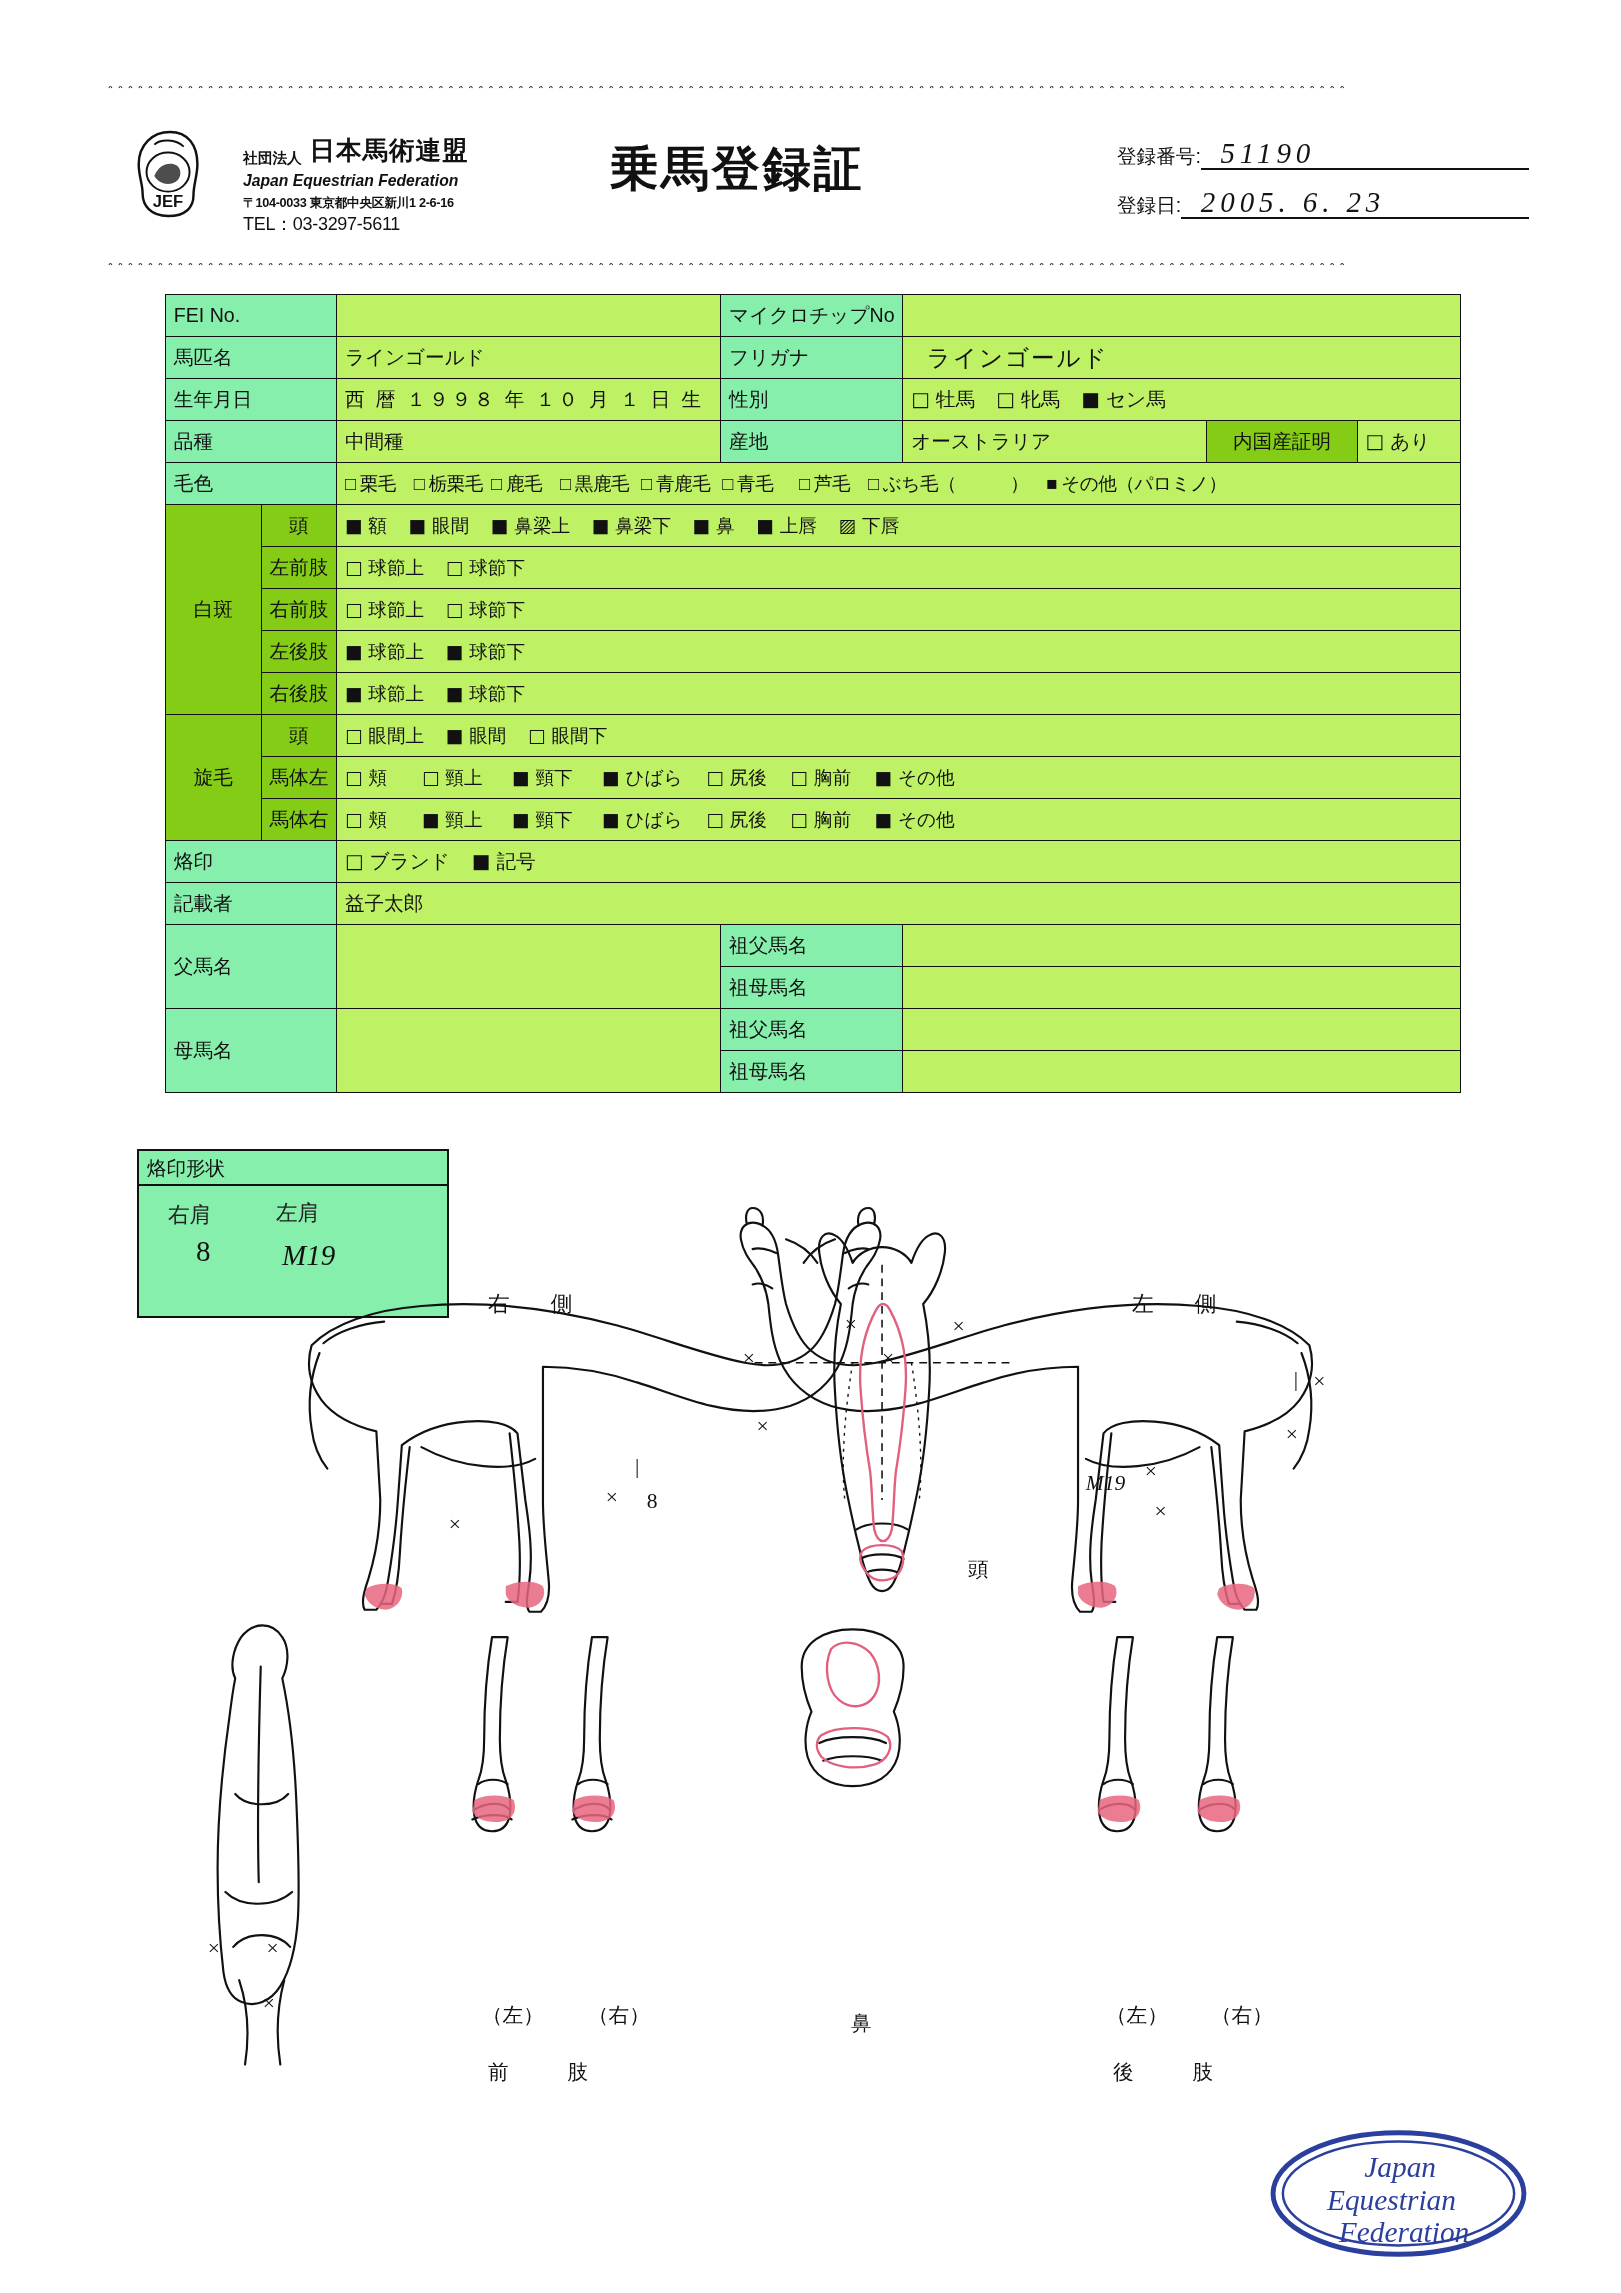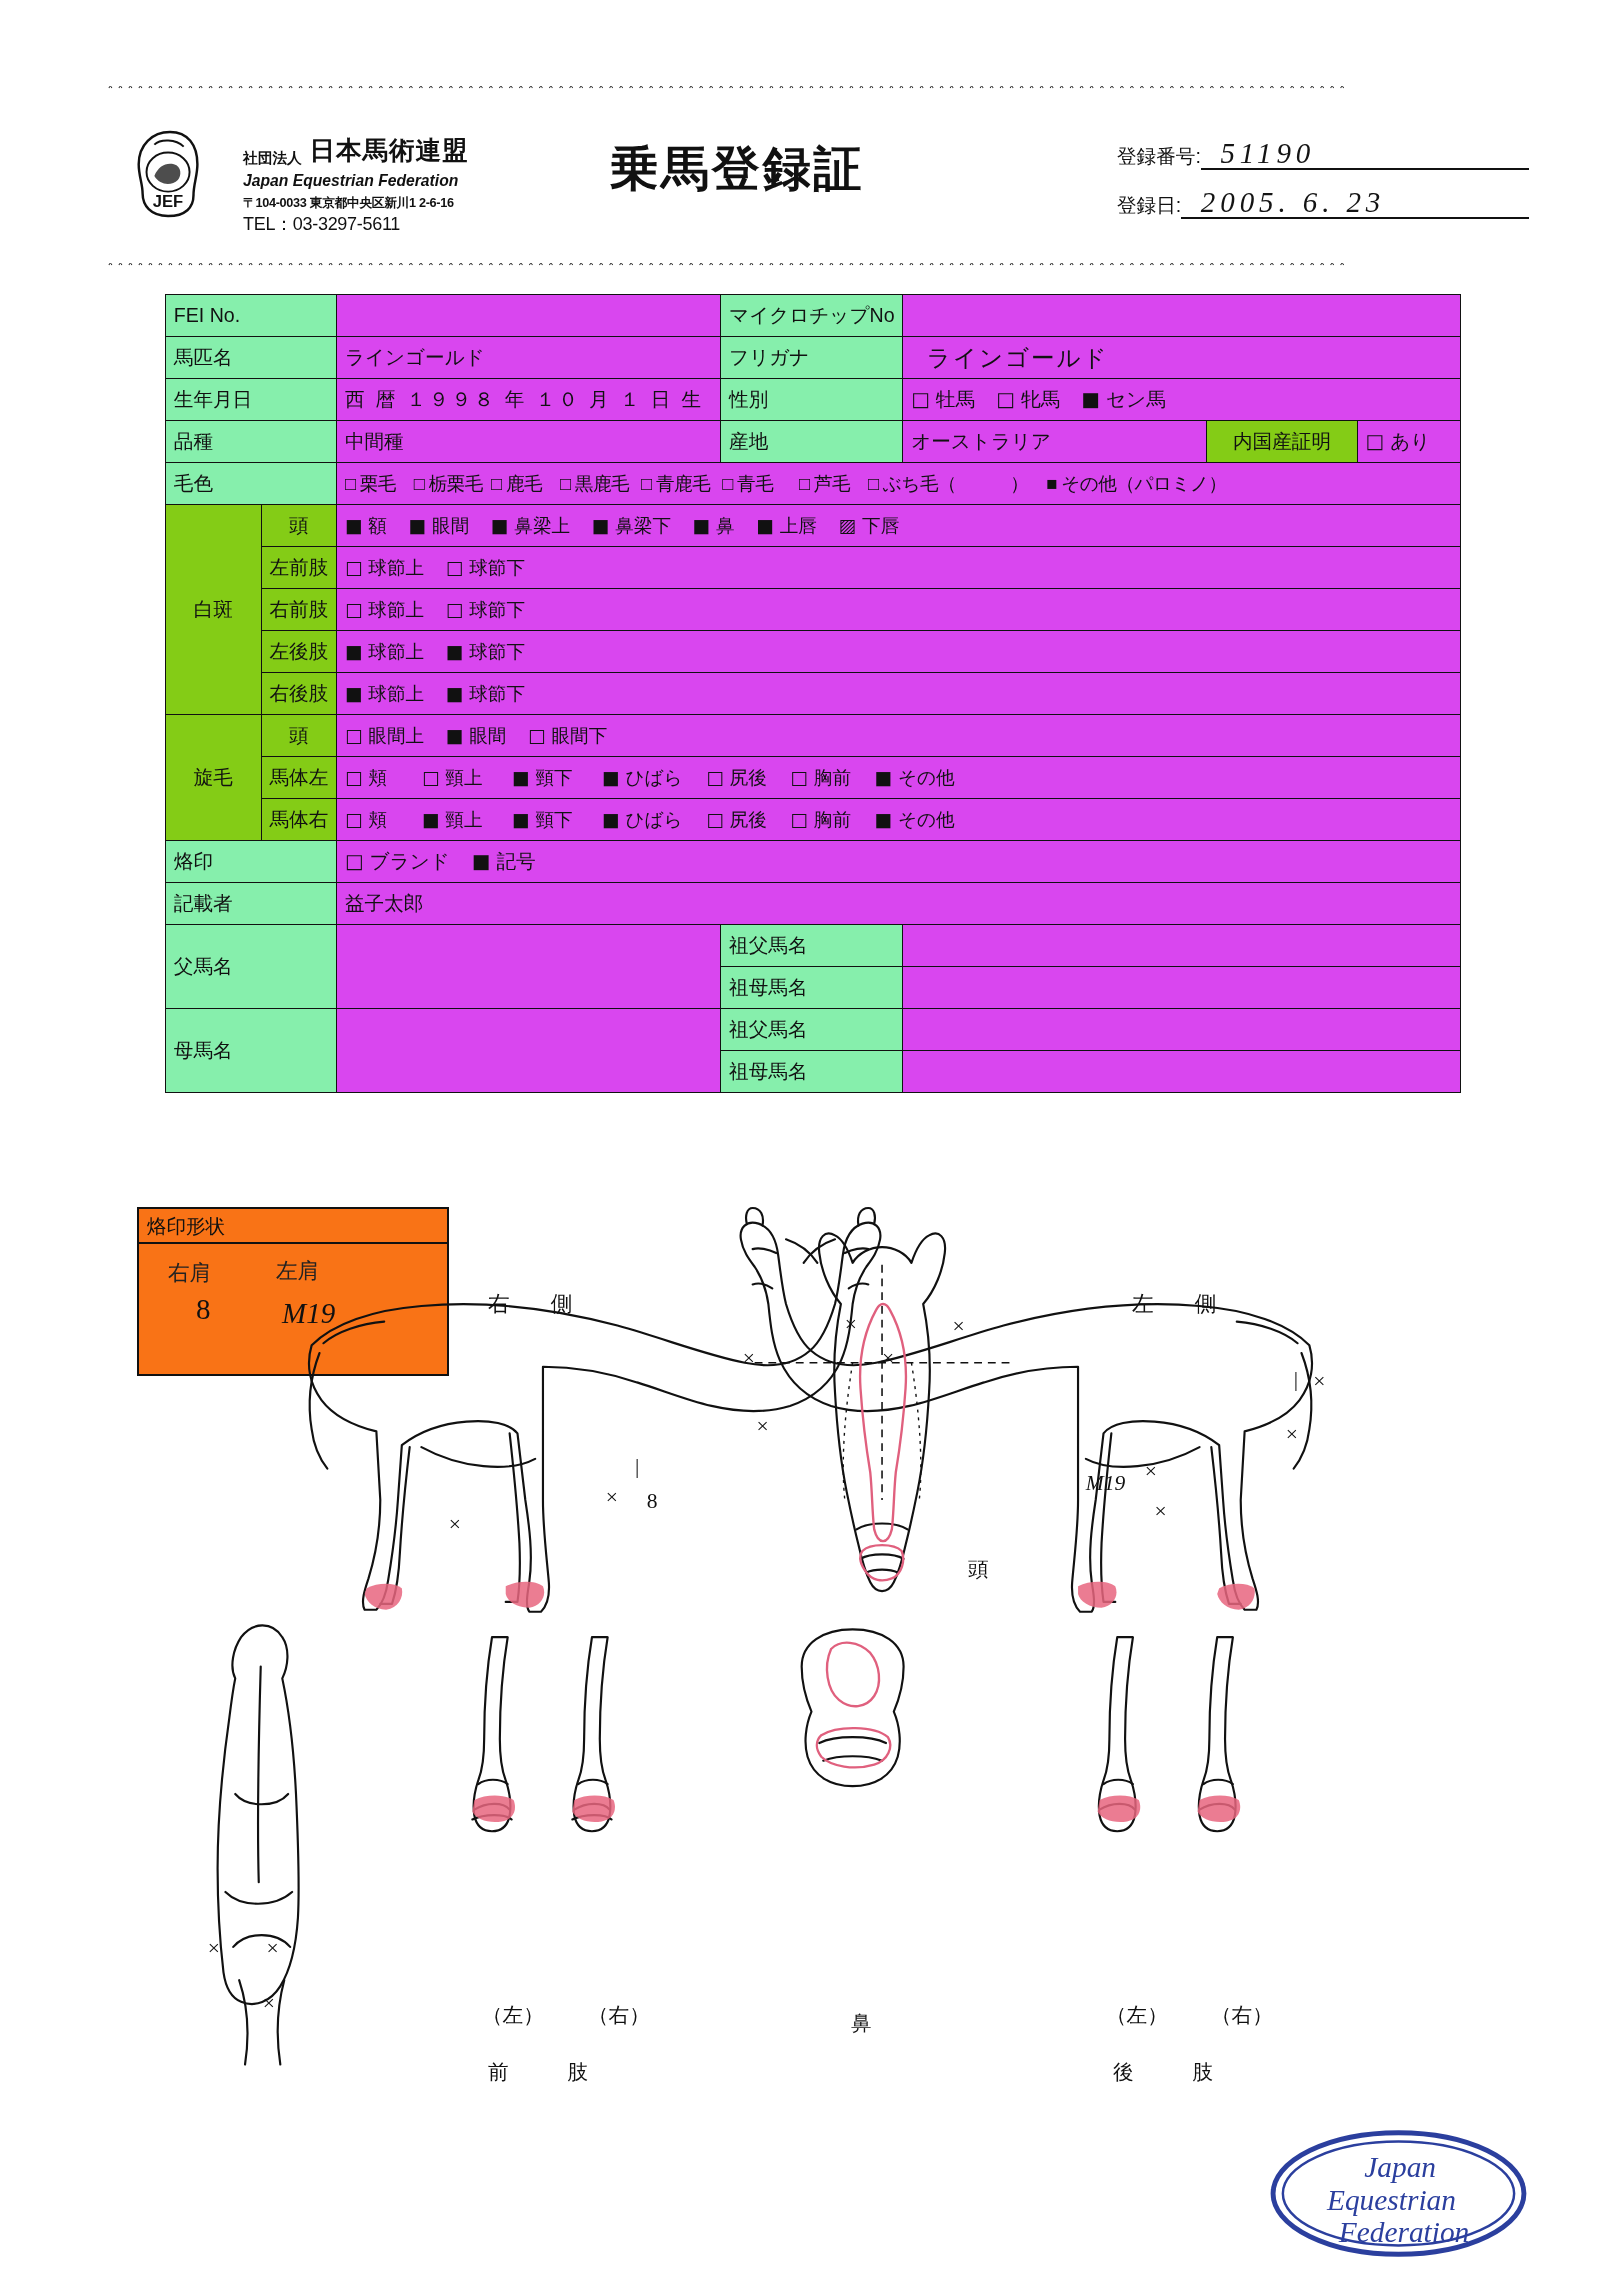--- a/index.html
+++ b/index.html
@@ -85,35 +85,35 @@
   }
   .tbl td {
     border: 1.5px solid #111;
     padding: 3.9px 7.8px;
     height: 42px;
     vertical-align: middle;
     font-size: 19.6px;
   }
   .lbl { background: #86efac; white-space: nowrap; }
   .lbl-c { background: #84cc16; text-align: center; white-space: nowrap; }
-  .val { background: #d946ef; }
+  .val { background: #bef264; }
   .tight { padding: 2px 5.9px; }
   .cb { white-space: nowrap; }
   .opt { display: inline-block; margin-right: 15.7px; white-space: nowrap; }
   .opt:last-child { margin-right: 0; }
   .sq { font-family: "DejaVu Sans", sans-serif; }
   .spaced { letter-spacing: 2.9px; }
 
   
   .brand-box {
     position: absolute;
-    left: 137px; top: 1207px;
+    left: 137px; top: 1149px;
     width: 312px; height: 169px;
     border: 2px solid #111;
-    background: #f97316;
+    background: #86efac;
   }
   .brand-title {
     border-bottom: 2px solid #111;
     font-size: 19.6px;
     padding: 3.9px 7.8px;
     height: 35px;
   }
   .brand-hand {
     font-family: "Liberation Serif", serif;
     font-size: 21.6px;

